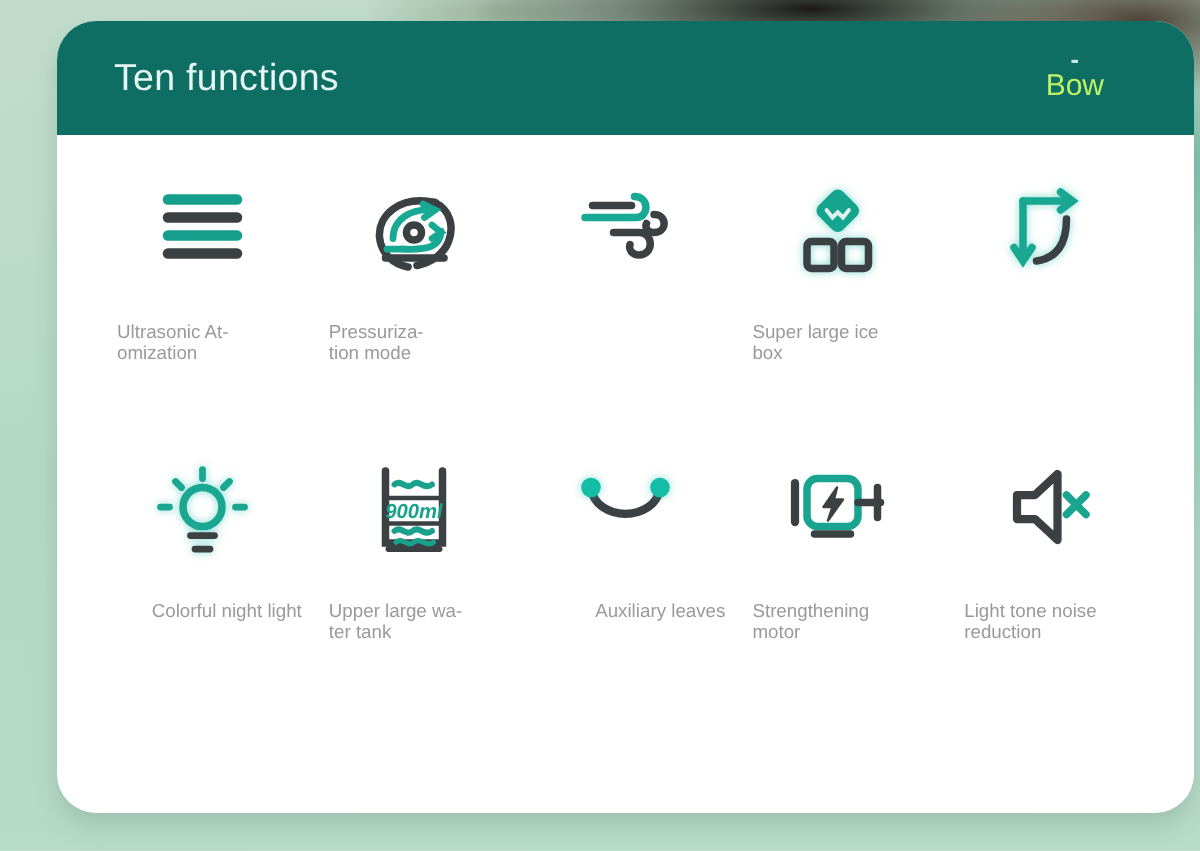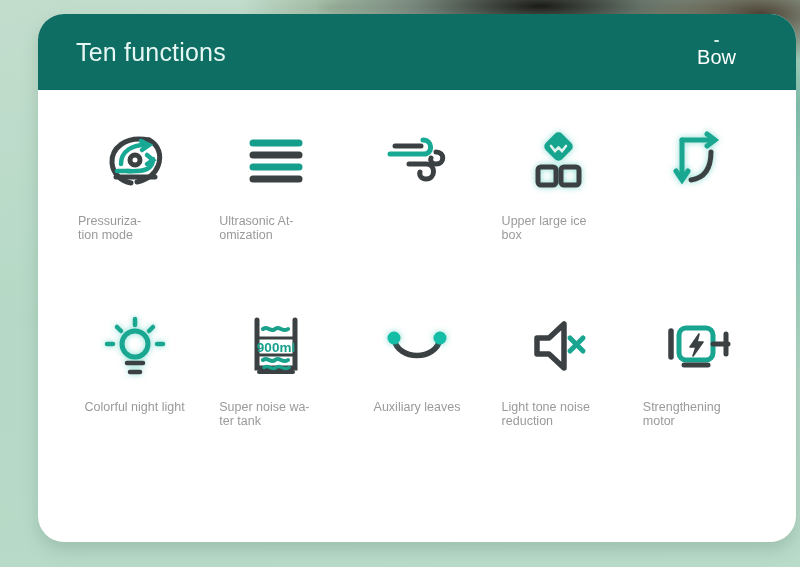--- a/index.html
+++ b/index.html
@@ -68,21 +68,21 @@
     padding-right: 28px;
   }
   #header-dash {
     color: #cfeae4;
     font-size: 17px;
     line-height: 8px;
     height: 10px;
     font-weight: 700;
   }
   #header-brand {
-    color: #ffffff;
+    color: #bef264;
     font-size: 20px;
     line-height: 22px;
     white-space: nowrap;
   }
 
   
   #features {
     padding: 34px 26px 0 26px;
   }
   .feature-row {
@@ -94,34 +94,35 @@
   .feature-cell {
     flex: 1 1 0;
     display: flex;
     flex-direction: column;
     align-items: center;
   }
   .feature-icon {
     height: 74px;
     width: 74px;
     display: flex;
-    align-items: center;
+    align-items: flex-start;
     justify-content: center;
+    font-style: italic;
   }
   .feature-label {
     margin-top: 16px;
     width: 100%;
     padding: 0 14px;
     font-size: 12.5px;
     line-height: 14px;
     color: #9a9a9a;
     text-align: left;
     white-space: pre-line;
   }
-  .feature-cell.lbl-center .feature-label { text-align: center; padding: 0 4px; }
+  .feature-cell.lbl-center .feature-label { text-align: right; padding: 0 4px; }
 
   
   .glow { filter: drop-shadow(0 0 3px rgba(32,190,170,0.55)); }
 </style>
 </head>
 <body>
 
 <div id="bg-photo">
   <div id="bg-blur-veil"></div>
 </div>
@@ -135,58 +136,58 @@
       <div id="header-brand">Bow</div>
     </div>
   </div>
 
   <div id="features">
 
     <div class="feature-row row-1">
 
       <div class="feature-cell">
         <div class="feature-icon">
-          <svg width="64" height="64" viewBox="0 0 64 64" aria-hidden="true">
-            <g fill="none" stroke-linecap="round">
-
-              <path d="M46 11 C22 6 8 20 9 34 C10 45 18 52 28 54" stroke="#3b4043" stroke-width="5"></path>
-              <path d="M46 11 C56 16 59 27 55 37 C52 45 44 51 34 53" stroke="#3b4043" stroke-width="5"></path>
-              <line x1="13" y1="48" x2="52" y2="48" stroke="#3b4043" stroke-width="5"></line>
-
-              <path d="M18 35 C18 22 30 15 44 16" stroke="#17a994" stroke-width="4.5"></path>
-              <path d="M38 12 L46 16 L39 21" stroke="#17a994" stroke-width="4.5"></path>
-              <path d="M50 30 C50 40 42 43 24 42" stroke="#17a994" stroke-width="4.5"></path>
-              <path d="M44 26 L50 31 L44 35" stroke="#17a994" stroke-width="4.5"></path>
-              <line x1="14" y1="42" x2="28" y2="42" stroke="#17a994" stroke-width="4.5"></line>
-
-              <circle cx="32" cy="31" r="5" stroke="#3b4043" stroke-width="5"></circle>
-            </g>
-          </svg>
-        </div>
-        <div class="feature-label">Pressuriza-
-tion mode</div>
-      </div>
-
-      <div class="feature-cell">
-        <div class="feature-icon">
           <svg width="62" height="54" viewBox="0 0 62 54" aria-hidden="true">
             <g stroke-linecap="round">
               <line x1="8" y1="9" x2="54" y2="9" stroke="#169e8c" stroke-width="7"></line>
               <line x1="8" y1="21" x2="54" y2="21" stroke="#3b4043" stroke-width="7"></line>
               <line x1="8" y1="33" x2="54" y2="33" stroke="#169e8c" stroke-width="7"></line>
               <line x1="8" y1="45" x2="54" y2="45" stroke="#3b4043" stroke-width="7"></line>
             </g>
           </svg>
         </div>
         <div class="feature-label">Ultrasonic At-
 omization</div>
       </div>
 
       <div class="feature-cell">
         <div class="feature-icon">
+          <svg width="64" height="64" viewBox="0 0 64 64" aria-hidden="true">
+            <g fill="none" stroke-linecap="round">
+
+              <path d="M46 11 C22 6 8 20 9 34 C10 45 18 52 28 54" stroke="#3b4043" stroke-width="5"></path>
+              <path d="M46 11 C56 16 59 27 55 37 C52 45 44 51 34 53" stroke="#3b4043" stroke-width="5"></path>
+              <line x1="13" y1="48" x2="52" y2="48" stroke="#3b4043" stroke-width="5"></line>
+
+              <path d="M18 35 C18 22 30 15 44 16" stroke="#17a994" stroke-width="4.5"></path>
+              <path d="M38 12 L46 16 L39 21" stroke="#17a994" stroke-width="4.5"></path>
+              <path d="M50 30 C50 40 42 43 24 42" stroke="#17a994" stroke-width="4.5"></path>
+              <path d="M44 26 L50 31 L44 35" stroke="#17a994" stroke-width="4.5"></path>
+              <line x1="14" y1="42" x2="28" y2="42" stroke="#17a994" stroke-width="4.5"></line>
+
+              <circle cx="32" cy="31" r="5" stroke="#3b4043" stroke-width="5"></circle>
+            </g>
+          </svg>
+        </div>
+        <div class="feature-label">Pressuriza-
+tion mode</div>
+      </div>
+
+      <div class="feature-cell">
+        <div class="feature-icon">
           <svg width="72" height="56" viewBox="0 0 72 56" aria-hidden="true">
             <g fill="none" stroke-linecap="round">
               <line x1="14" y1="13" x2="40" y2="13" stroke="#3b4043" stroke-width="5"></line>
               <path d="M42 7 C52 7 52 21 43 21 L9 21" stroke="#17a994" stroke-width="5"></path>
               <path d="M55 19 C64 19 64 31 55 31 C50 31 49 27 50 25" stroke="#3b4043" stroke-width="5"></path>
               <path d="M28 31 L45 31 C55 31 55 46 45 46 C40 46 38 42 39 39" stroke="#3b4043" stroke-width="5"></path>
             </g>
           </svg>
         </div>
       </div>
@@ -197,21 +198,21 @@
             <g>
 
               <rect x="20" y="5" width="23" height="23" rx="5" ry="5" transform="rotate(45 31.5 16.5)" fill="#15a58f"></rect>
               <path d="M24 16 L28 21 L31.5 17.5 L35 21 L39 16" fill="none" stroke="#dff3ee" stroke-width="2.6" stroke-linecap="round"></path>
 
               <rect x="11" y="37" width="18" height="18" rx="3" ry="3" fill="none" stroke="#3b4043" stroke-width="5"></rect>
               <rect x="34" y="37" width="18" height="18" rx="3" ry="3" fill="none" stroke="#3b4043" stroke-width="5"></rect>
             </g>
           </svg>
         </div>
-        <div class="feature-label">Upper large ice
+        <div class="feature-label">Super large ice
 box</div>
       </div>
 
       <div class="feature-cell">
         <div class="feature-icon">
           <svg width="60" height="62" viewBox="0 0 60 62" class="glow" aria-hidden="true">
             <g fill="none" stroke-linecap="round">
 
               <line x1="13" y1="10" x2="45" y2="10" stroke="#1aa792" stroke-width="5"></line>
               <path d="M38 4 L46 10 L38 16" stroke="#1aa792" stroke-width="5"></path>
@@ -258,66 +259,66 @@
 
               <rect x="11" y="22" width="38" height="17" fill="none" stroke="#3b4043" stroke-width="3"></rect>
               <text x="30" y="35.5" font-family="'Liberation Sans', sans-serif" font-size="13.5" font-weight="bold" fill="#19a18c" text-anchor="middle">900ml</text>
 
               <path d="M17 13 C21 9 25 17 29 13 C33 9 37 17 42 13" stroke="#19a18c" stroke-width="4"></path>
               <path d="M17 44 C21 40 25 48 29 44 C33 40 37 48 42 44" stroke="#19a18c" stroke-width="4"></path>
               <path d="M18 51.5 C22 47.5 26 55.5 30 51.5 C34 47.5 38 55.5 43 51.5" stroke="#19a18c" stroke-width="3.4"></path>
             </g>
           </svg>
         </div>
-        <div class="feature-label">Super noise wa-
+        <div class="feature-label">Upper large wa-
 ter tank</div>
       </div>
 
       <div class="feature-cell lbl-center">
         <div class="feature-icon">
           <svg width="70" height="48" viewBox="0 0 70 48" aria-hidden="true">
             <path d="M12 16 C16 38 54 38 58 16" fill="none" stroke="#3b4043" stroke-width="5.5" stroke-linecap="round"></path>
             <circle cx="12" cy="15" r="6.5" fill="#13bda6" class="glow"></circle>
             <circle cx="58" cy="15" r="6.5" fill="#13bda6" class="glow"></circle>
           </svg>
         </div>
         <div class="feature-label">Auxiliary leaves</div>
+      </div>
+
+      <div class="feature-cell">
+        <div class="feature-icon">
+          <svg width="70" height="56" viewBox="0 0 70 56" aria-hidden="true">
+            <g fill="none" stroke-linecap="round">
+
+              <rect x="15" y="9" width="34" height="32" rx="7" ry="7" stroke="#18a48e" stroke-width="5"></rect>
+
+              <line x1="7" y1="12" x2="7" y2="38" stroke="#3b4043" stroke-width="5.5"></line>
+
+              <line x1="49" y1="25" x2="64" y2="25" stroke="#3b4043" stroke-width="5"></line>
+              <line x1="62" y1="15" x2="62" y2="35" stroke="#3b4043" stroke-width="5"></line>
+
+              <line x1="20" y1="46" x2="44" y2="46" stroke="#3b4043" stroke-width="5"></line>
+
+              <path d="M35 15 L26 28 L32 28 L29 37 L39 23 L33 23 Z" fill="#3b4043" stroke="#3b4043" stroke-width="1.6" stroke-linejoin="round"></path>
+            </g>
+          </svg>
+        </div>
+        <div class="feature-label">Strengthening
+motor</div>
       </div>
 
       <div class="feature-cell">
         <div class="feature-icon">
           <svg width="62" height="58" viewBox="0 0 62 58" aria-hidden="true">
             <path d="M10 20 L22 20 L37 6 L37 50 L22 36 L10 36 Z" fill="none" stroke="#3b4043" stroke-width="5.5" stroke-linejoin="round" stroke-linecap="round"></path>
             <g stroke="#19a58f" stroke-width="5" stroke-linecap="round">
               <line x1="43" y1="20" x2="56" y2="33"></line>
               <line x1="56" y1="20" x2="43" y2="33"></line>
             </g>
           </svg>
         </div>
         <div class="feature-label">Light tone noise
 reduction</div>
       </div>
-
-      <div class="feature-cell">
-        <div class="feature-icon">
-          <svg width="70" height="56" viewBox="0 0 70 56" aria-hidden="true">
-            <g fill="none" stroke-linecap="round">
-
-              <rect x="15" y="9" width="34" height="32" rx="7" ry="7" stroke="#18a48e" stroke-width="5"></rect>
-
-              <line x1="7" y1="12" x2="7" y2="38" stroke="#3b4043" stroke-width="5.5"></line>
-
-              <line x1="49" y1="25" x2="64" y2="25" stroke="#3b4043" stroke-width="5"></line>
-              <line x1="62" y1="15" x2="62" y2="35" stroke="#3b4043" stroke-width="5"></line>
-
-              <line x1="20" y1="46" x2="44" y2="46" stroke="#3b4043" stroke-width="5"></line>
-
-              <path d="M35 15 L26 28 L32 28 L29 37 L39 23 L33 23 Z" fill="#3b4043" stroke="#3b4043" stroke-width="1.6" stroke-linejoin="round"></path>
-            </g>
-          </svg>
-        </div>
-        <div class="feature-label">Strengthening
-motor</div>
-      </div>
     </div>
 
   </div>
 </div>
 
 </body></html>

